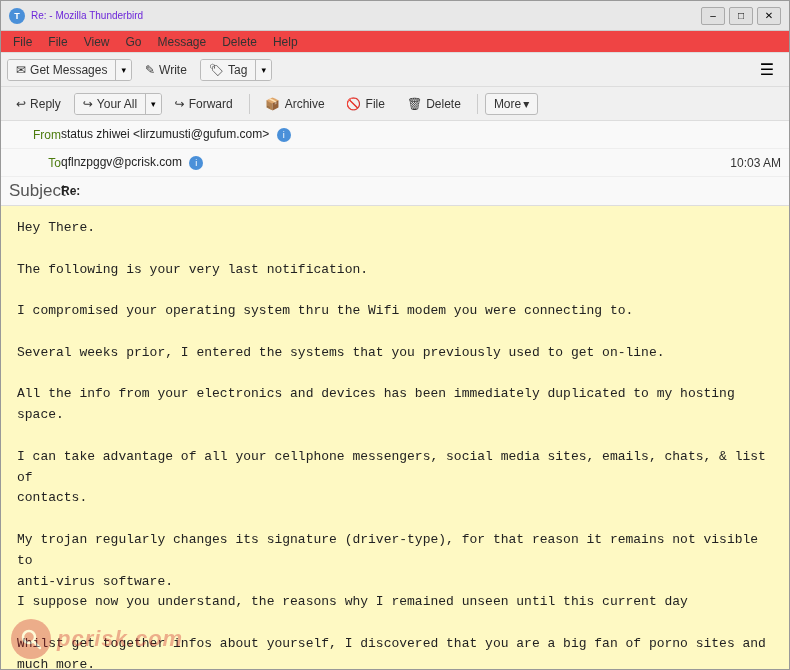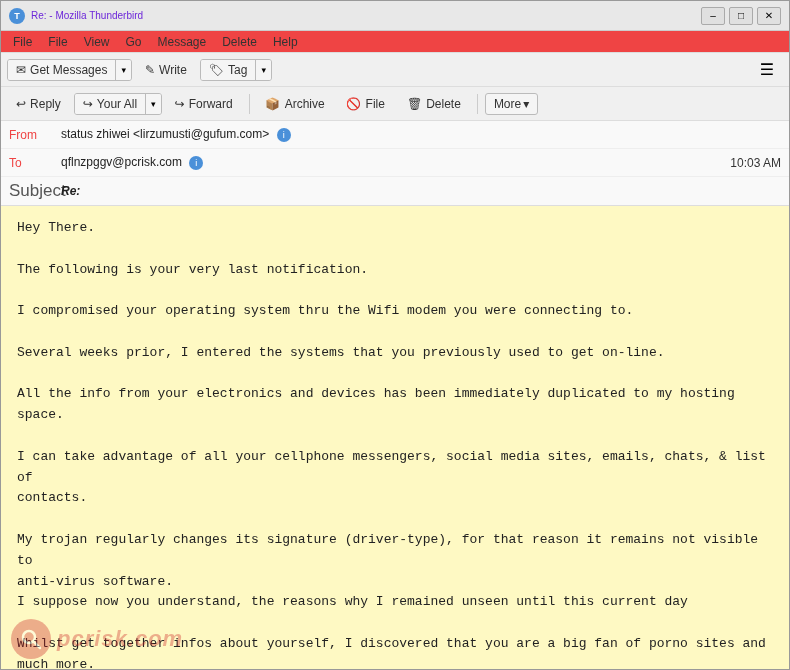--- a/index.html
+++ b/index.html
@@ -133,24 +133,25 @@
 
     .header-row {
       display: flex;
       align-items: center;
       padding: 4px 8px;
       border-bottom: 1px solid #eee;
       min-height: 28px;
     }
 
     .header-label {
-      color: #ef4444;
+      color: #4d7c0f;
       font-size: 12px;
       width: 52px;
       flex-shrink: 0;
+      text-align: right;
     }
 
     .header-value {
       flex: 1;
       font-size: 12px;
       color: #222;
     }
 
     .header-time {
       font-size: 12px;
@@ -182,21 +183,20 @@
       color: #555;
       font-size: 17px;
       width: 52px;
       flex-shrink: 0;
     }
 
     .subject-value {
       font-size: 12px;
       font-weight: bold;
       color: #222;
-      font-style: italic;
     }
 
     
     .email-body-container {
       flex: 1;
       overflow-y: auto;
       background: #fef9c3;
       padding: 12px 16px;
       position: relative;
     }

